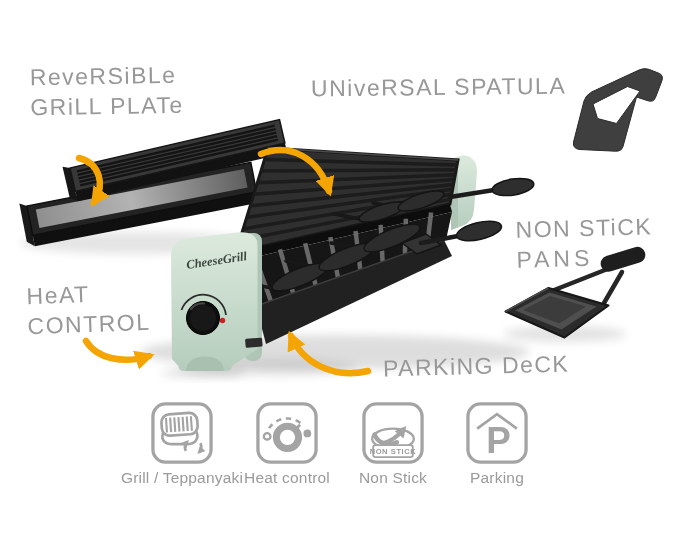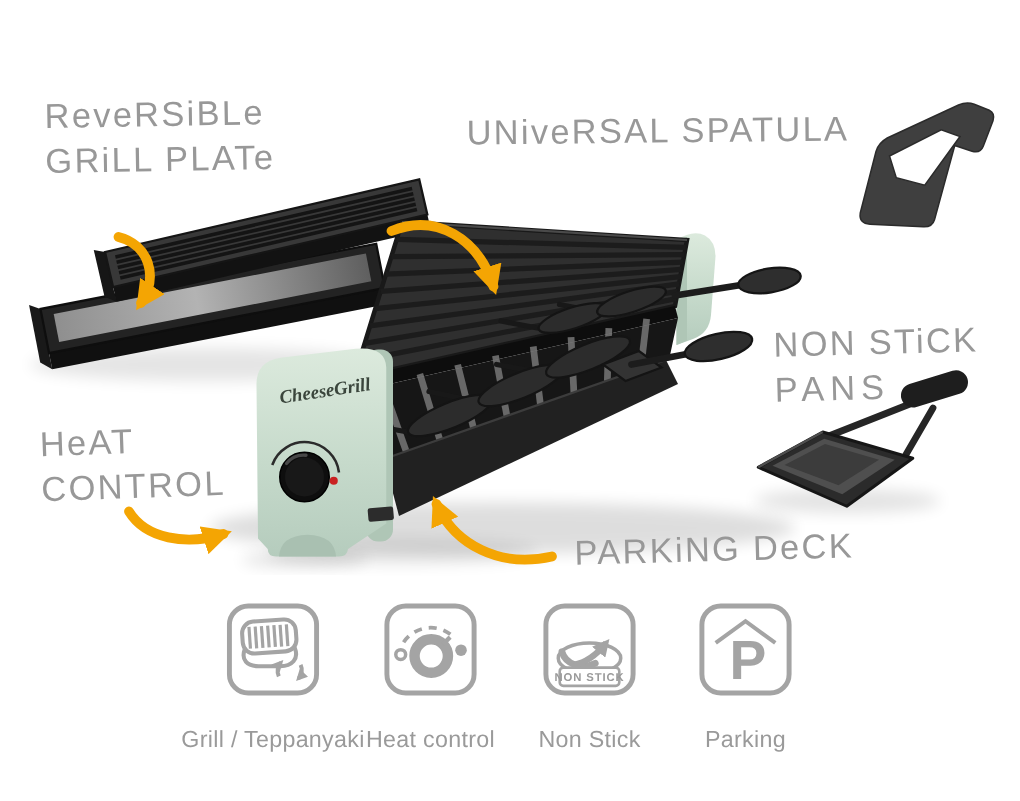--- a/index.html
+++ b/index.html
@@ -21,21 +21,21 @@
   .ann-heat{left:27px;top:279px;transform:rotate(-2deg);}
   .ann-parking{left:383px;top:351px;transform:rotate(-1.5deg);}
   .feature{
     position:absolute;width:150px;display:flex;flex-direction:column;align-items:center;
   }
   .f1{left:107px;top:402px;}
   .f2{left:212px;top:402px;}
   .f3{left:318px;top:402px;}
   .f4{left:422px;top:402px;}
   .flabel{
-    margin-top:21px;text-align:center;color:#9a9a9a;font-size:15.5px;letter-spacing:.2px;
+    margin-top:5px;text-align:center;color:#9a9a9a;font-size:15.5px;letter-spacing:.2px;
   }
 </style>
 </head>
 <body>
 
 <div class="stage">
 
   <svg class="scene" width="680" height="534" viewBox="0 0 680 534">
     <defs>
       <filter id="blur8" x="-50%" y="-50%" width="200%" height="200%">

